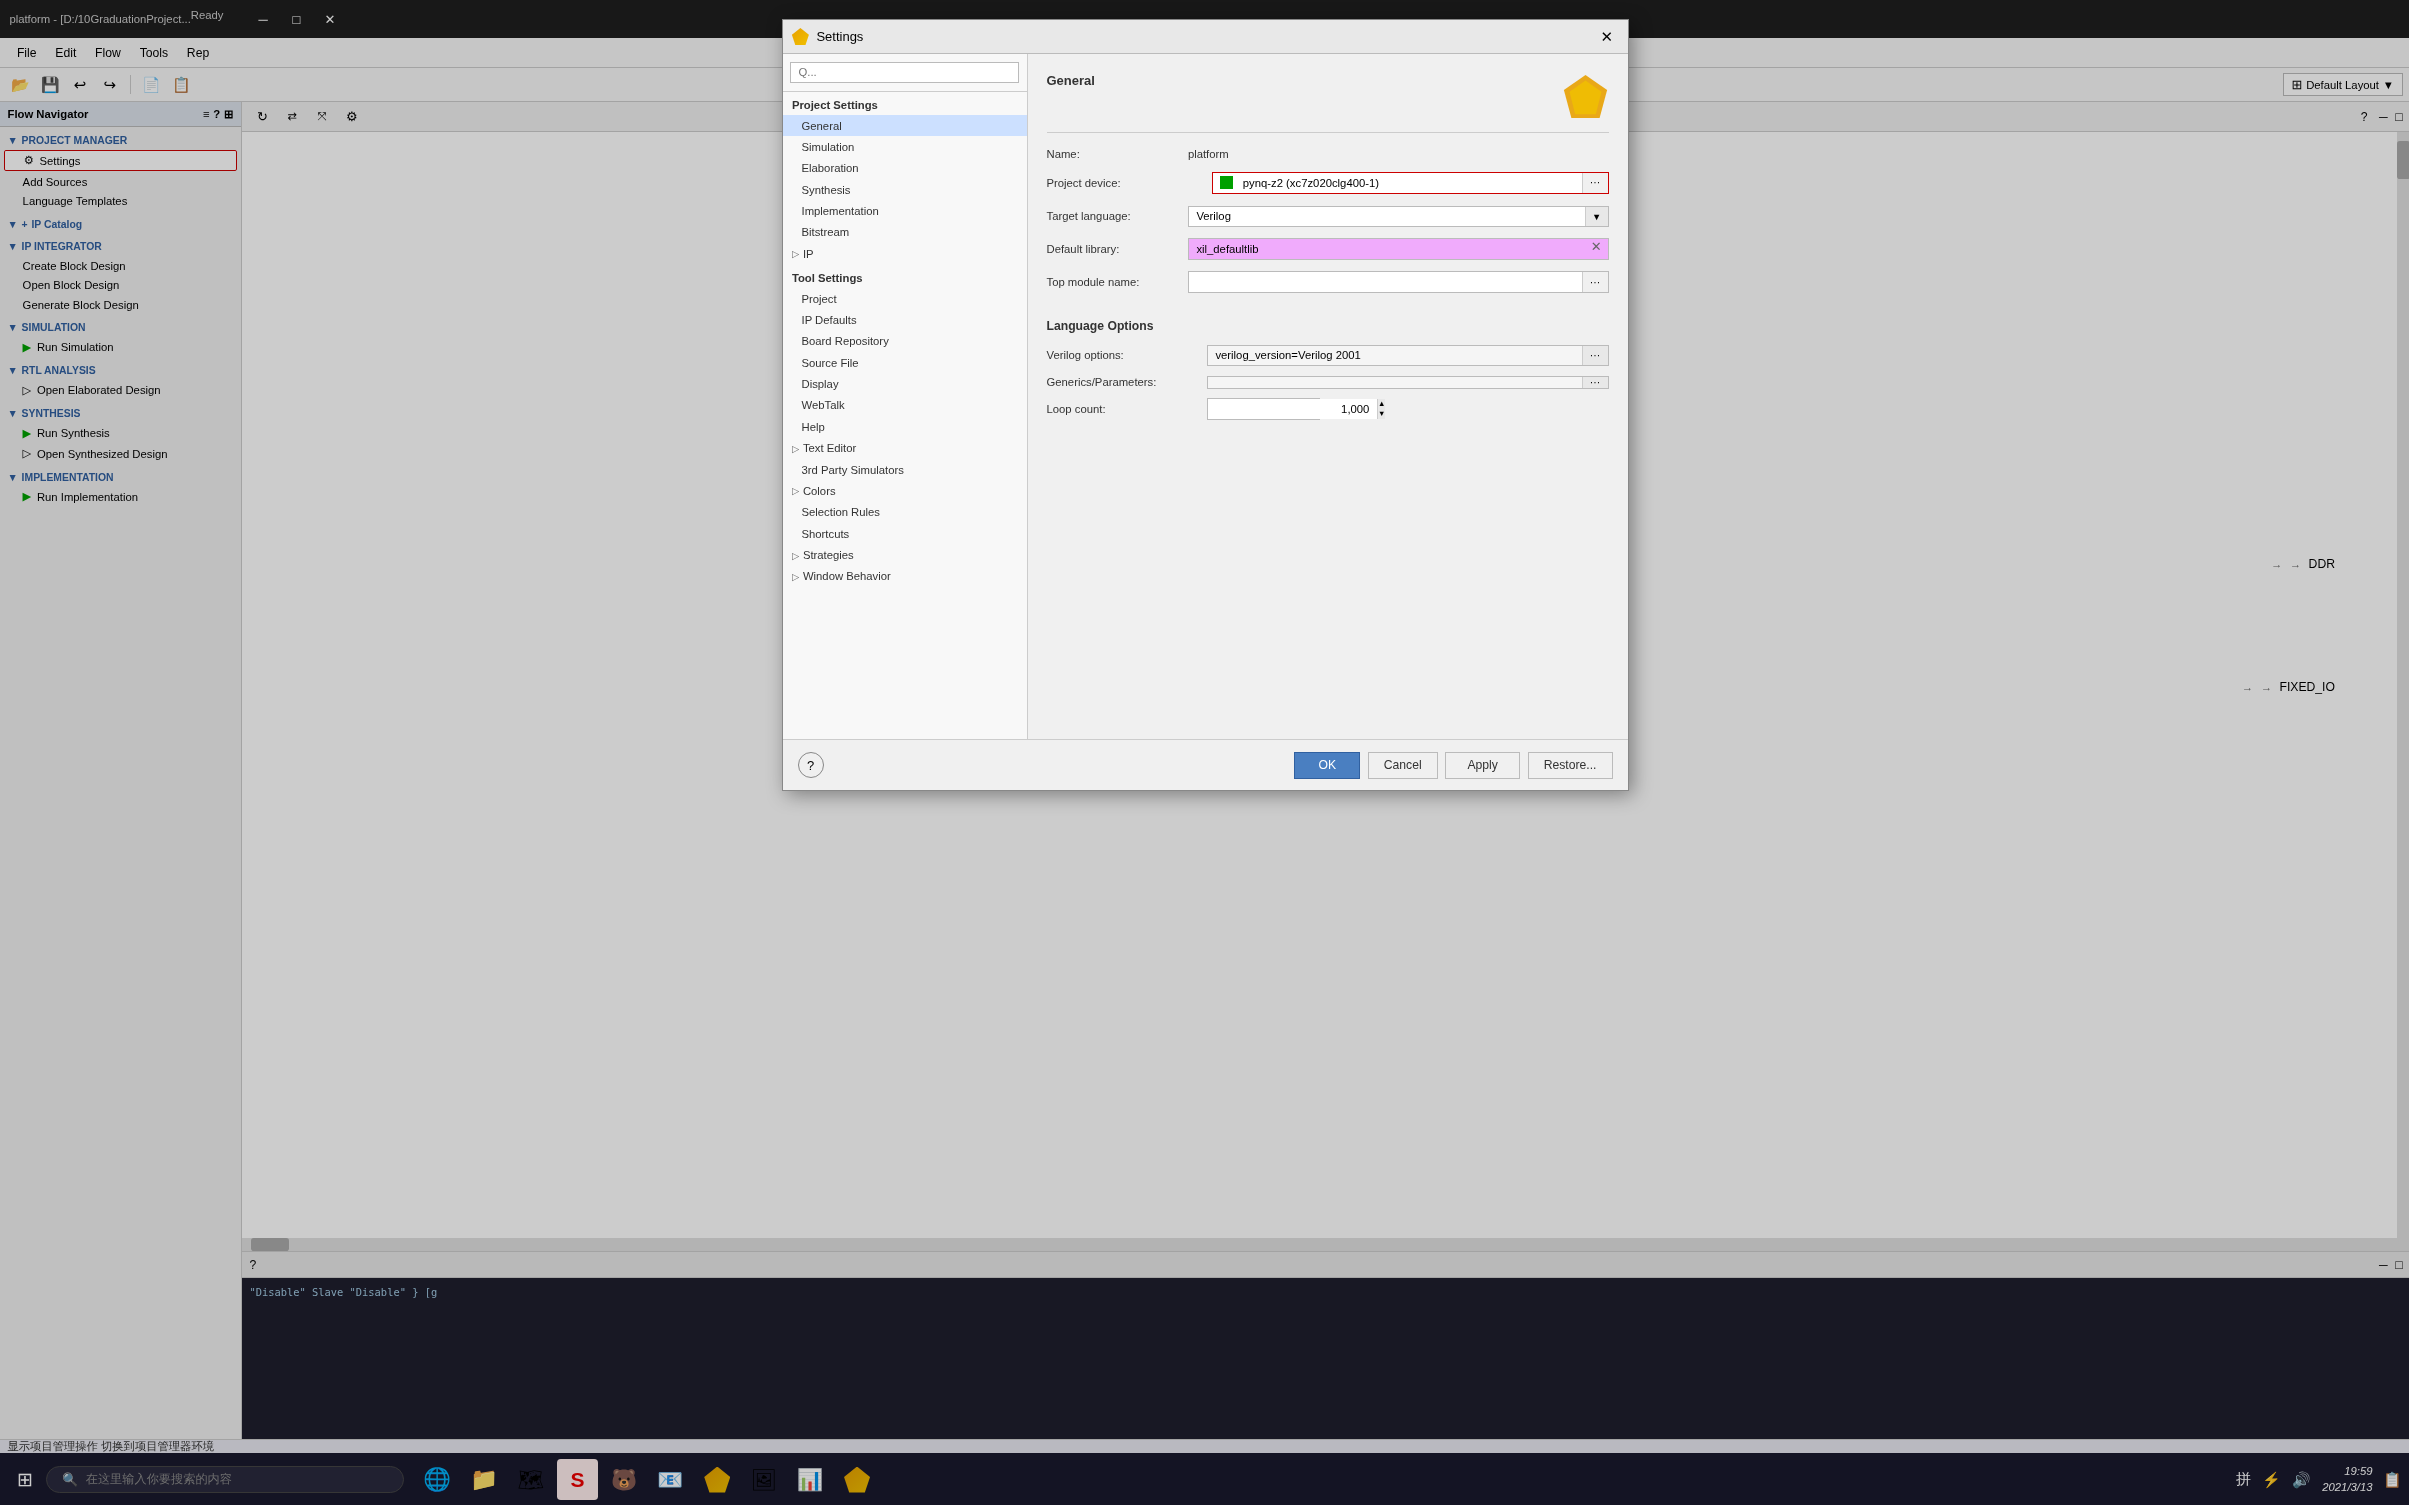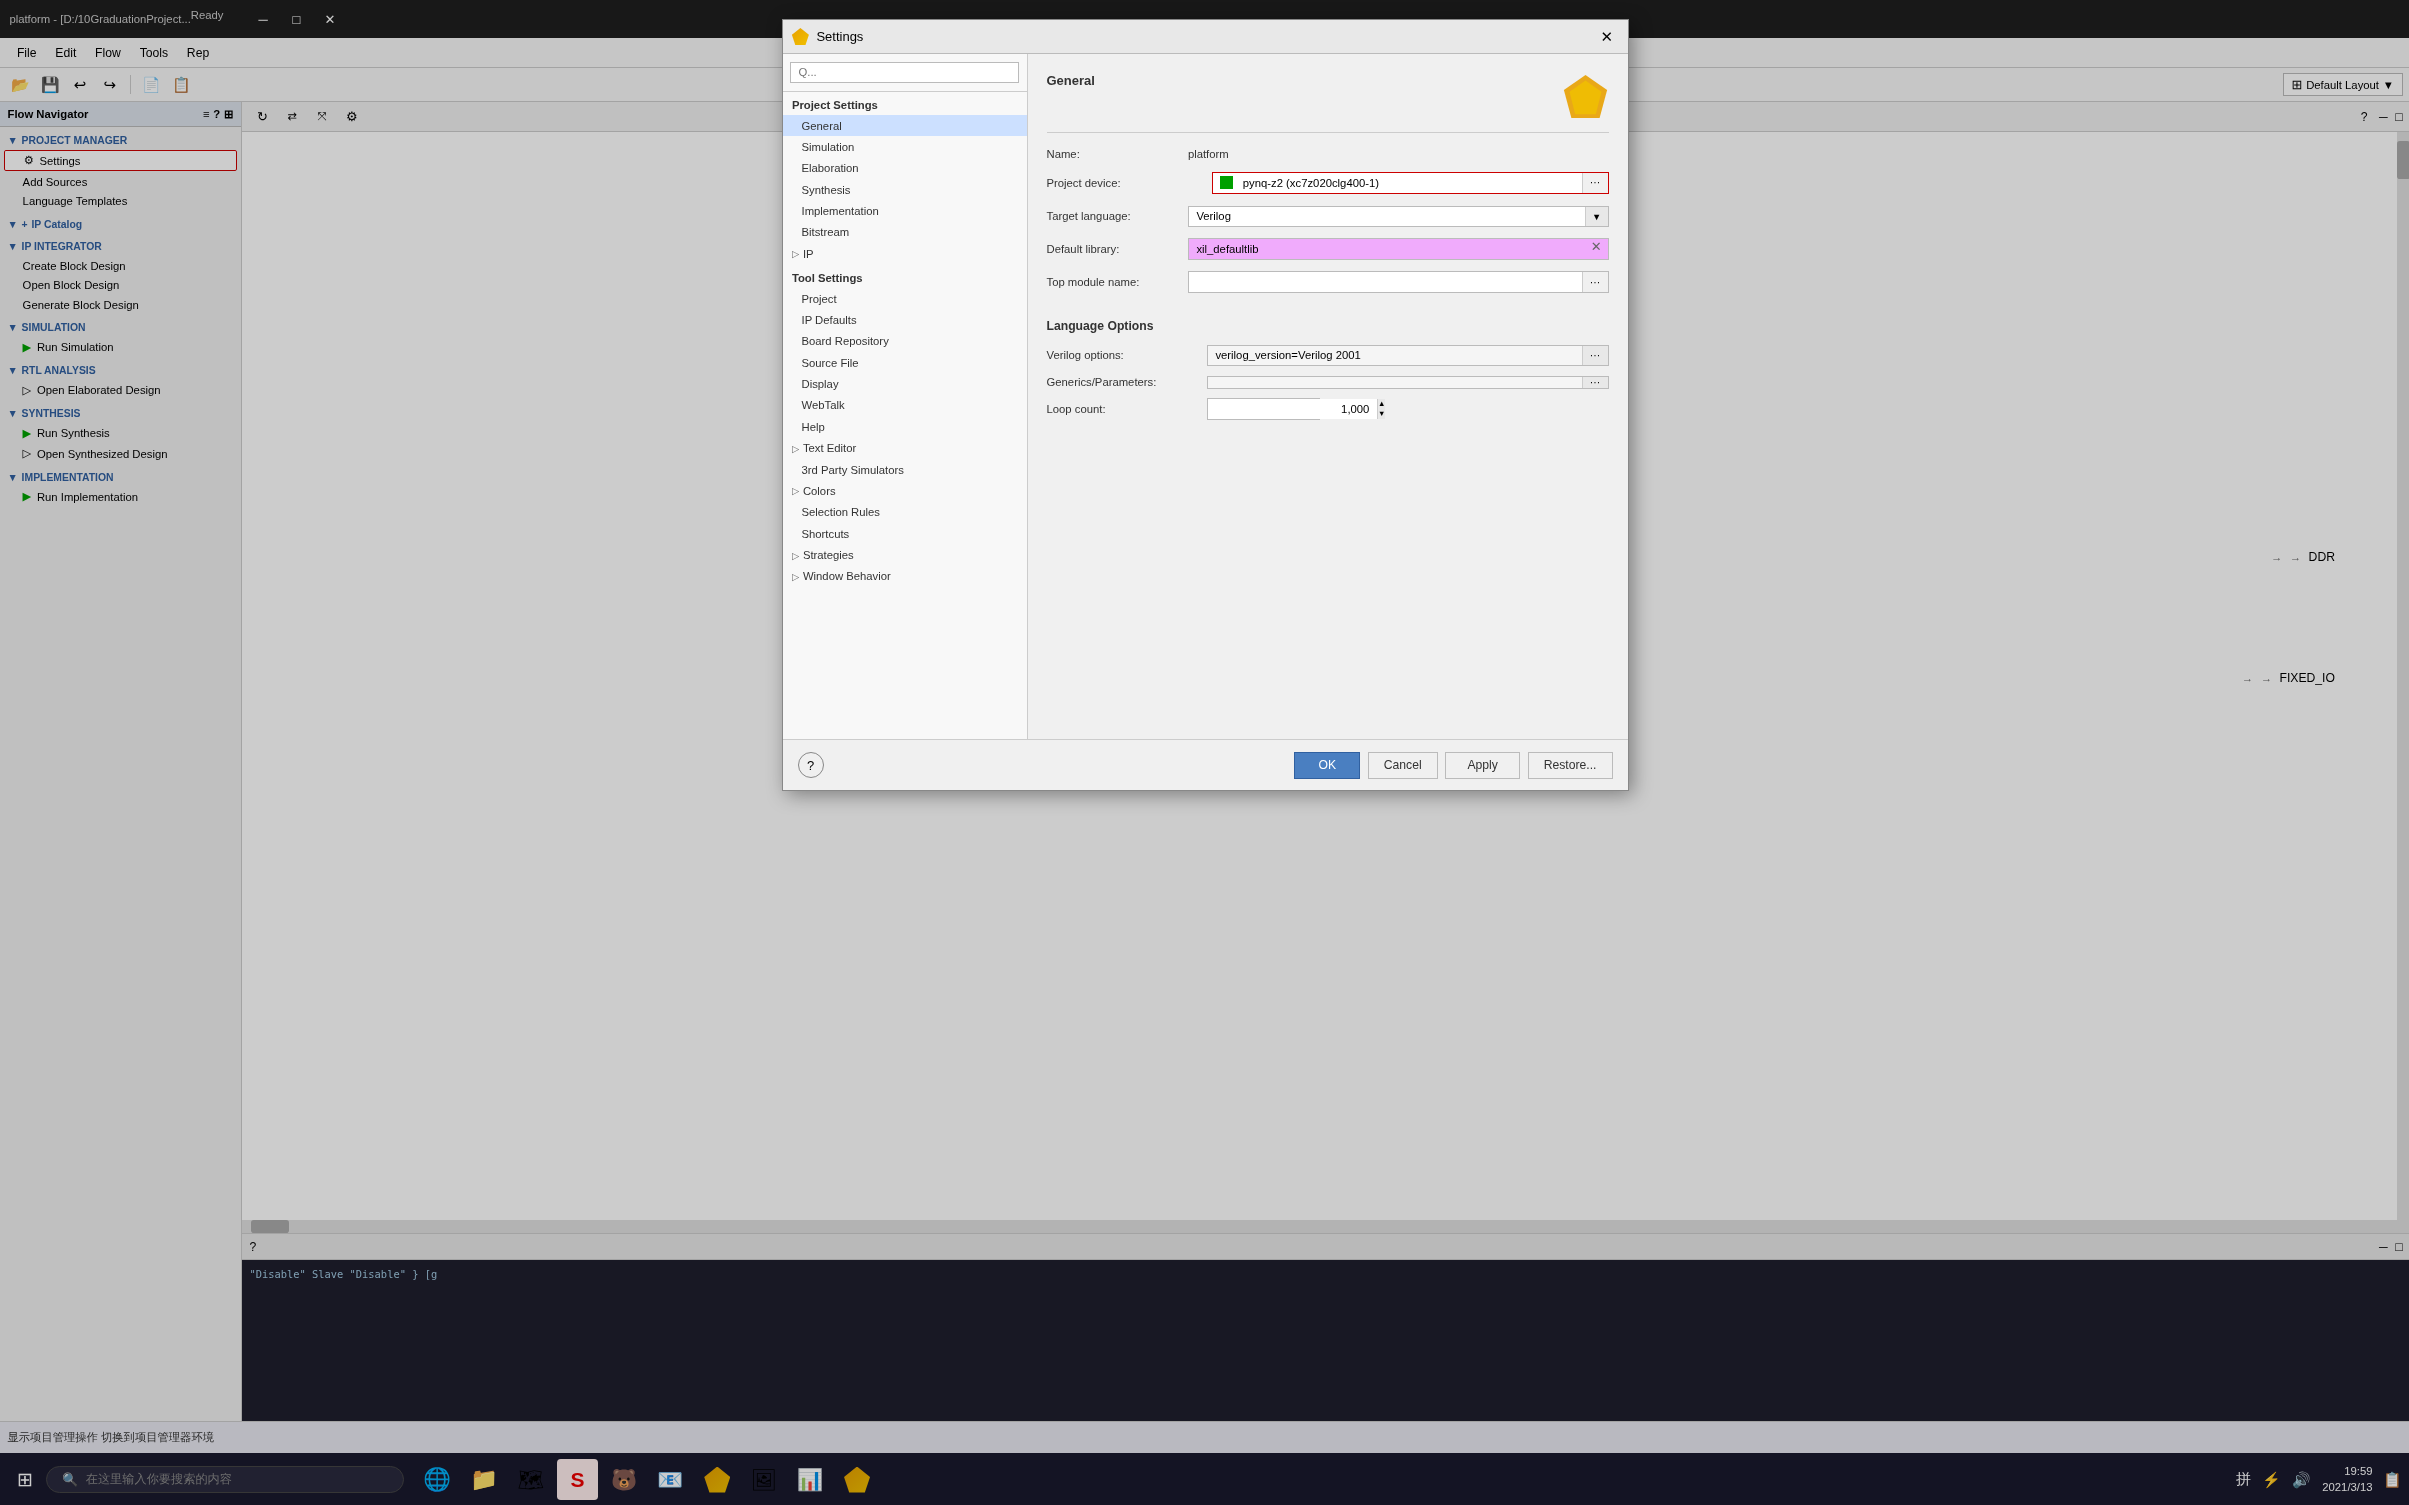--- a/index.html
+++ b/index.html
@@ -222,21 +222,21 @@
       font-family: monospace;
       font-size: 11.3px;
       padding: 7.5px;
       overflow-y: auto;
     }
 
     
     .status-bar {
       background: #e8e8f0;
       border-top: 0.9px solid #ccc;
-      height: 32px;
+      height: 14px;
       display: flex;
       align-items: center;
       padding: 0 7.5px;
       font-size: 11.3px;
       color: #333;
       flex-shrink: 0;
     }
 
     
     .taskbar {
@@ -289,20 +289,21 @@
       margin-left: auto;
       display: flex;
       align-items: center;
       gap: 11.3px;
       color: #fff;
       font-size: 11.3px;
     }
     .taskbar-clock {
       text-align: right;
       line-height: 1.4;
+      font-style: italic;
     }
 
     
     .dialog-overlay {
       position: absolute;
       top: 0; left: 0; right: 0; bottom: 0;
       background: rgba(0,0,0,0.2);
       display: flex;
       align-items: flex-start;
       justify-content: center;

